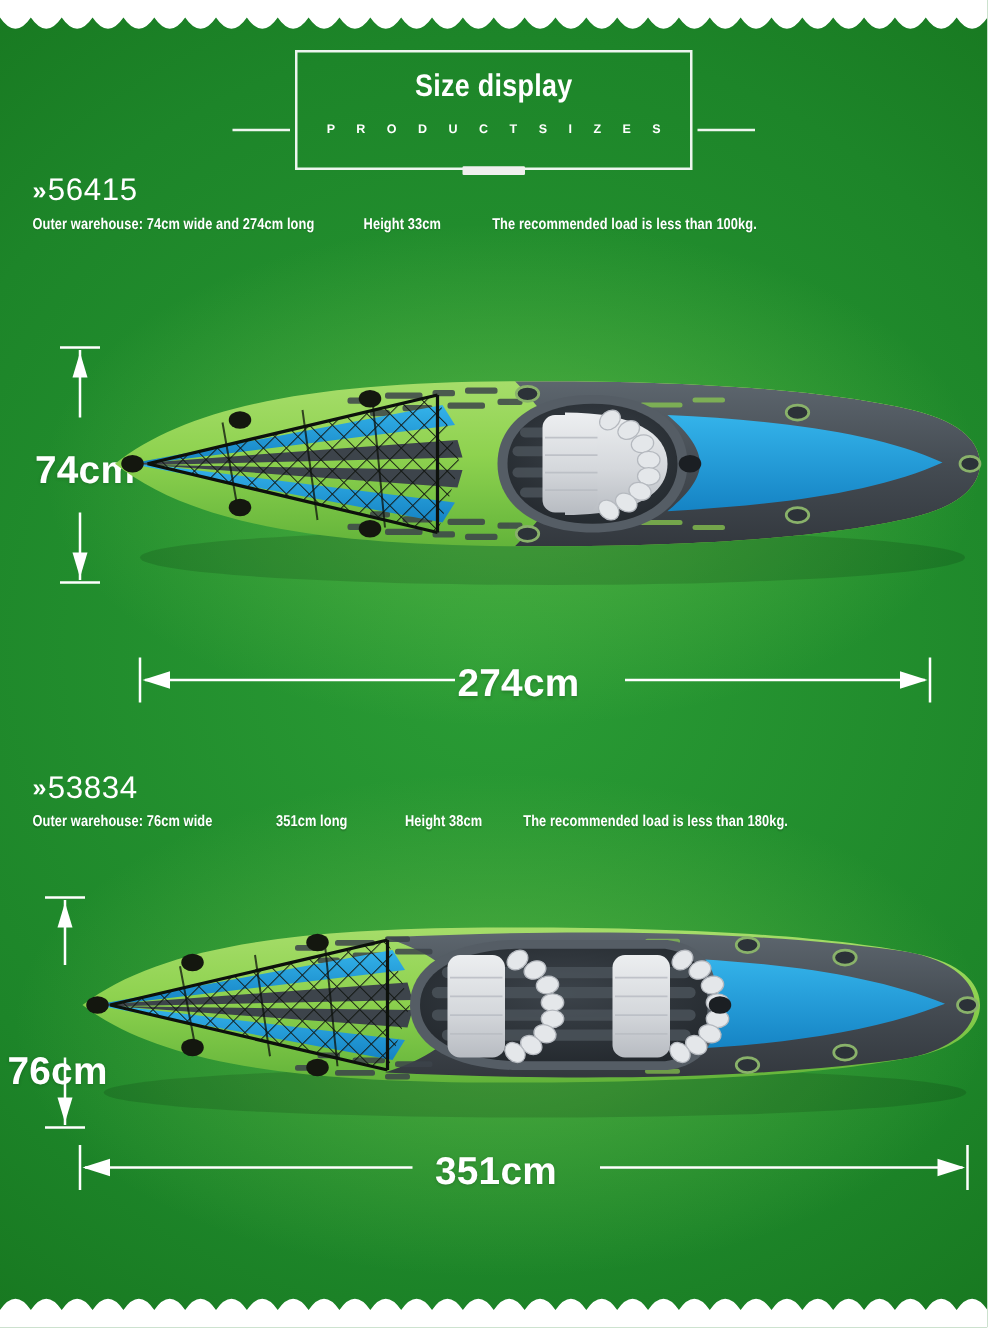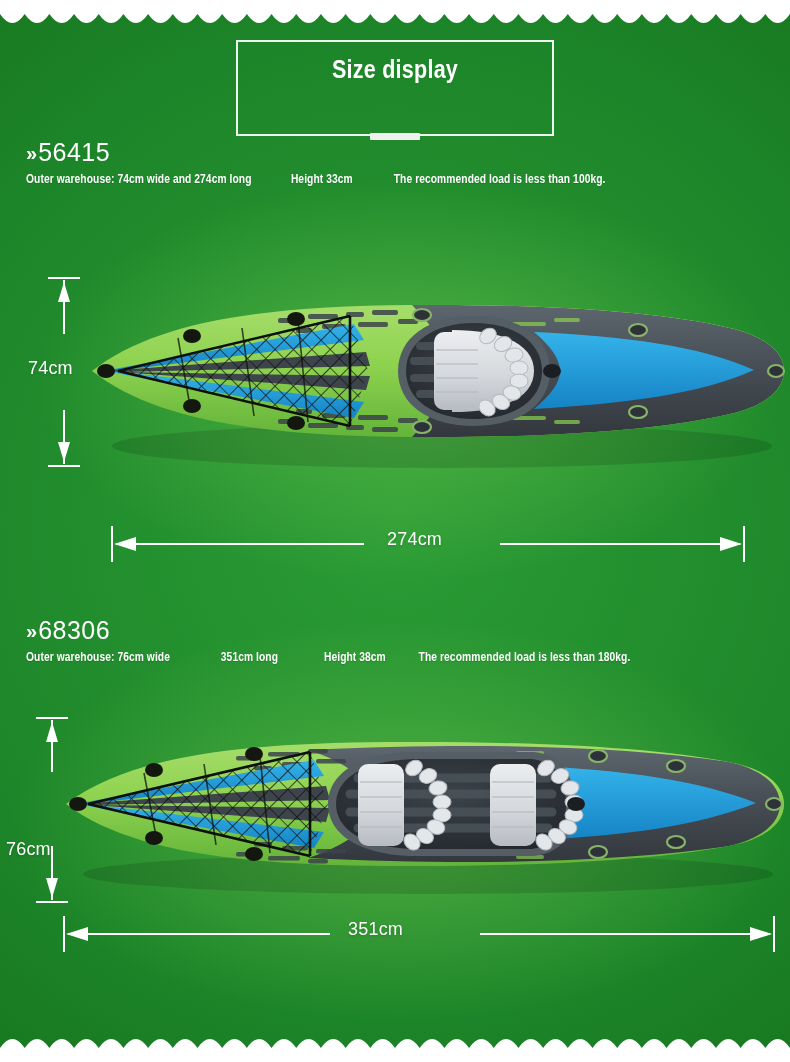--- a/index.html
+++ b/index.html
@@ -128,22 +128,22 @@
     transform-origin: left center;
     letter-spacing: 0.1px;
     text-shadow: 0 1px 1px rgba(0,0,0,0.16);
   }
 
   
   .dim { position: absolute; z-index: 14; }
   .dim-label {
     position: absolute;
     color: #ffffff;
-    font-size: 18px;
-    font-weight: 400;
+    font-size: 31px;
+    font-weight: 700;
     letter-spacing: 0.2px;
     white-space: nowrap;
     text-shadow: 0 1px 3px rgba(0,0,0,0.18);
   }
   .h-label {
     background: transparent;
     padding: 0 10px;
   }
 
   
@@ -164,20 +164,25 @@
              Q456.72,-6 469.06,12 Q481.41,-6 493.75,12 Q506.09,-6 518.44,12
              Q530.78,-6 543.13,12 Q555.47,-6 567.81,12 Q580.16,-6 592.5,12
              Q604.84,-6 617.19,12 Q629.53,-6 641.88,12 Q654.22,-6 666.56,12
              Q678.91,-6 691.25,12 Q703.59,-6 715.94,12 Q728.28,-6 740.63,12
              Q752.97,-6 765.31,12 Q777.66,-6 790,12 L790,26 Z" fill="#ffffff" transform="translate(0,0) scale(1,-1) translate(0,-26)"></path>
   </svg>
 
   <div class="header">
     <div class="header-box"></div>
     <div class="header-title">Size display</div>
+    <div class="header-sub-wrap">
+      <div class="sub-rule"></div>
+      <div class="header-sub">P R O D U C T    S I Z E S</div>
+      <div class="sub-rule"></div>
+    </div>
     <div class="header-tab"></div>
   </div>
 
   <div class="model" style="left:26px; top:140px;">
     <div class="model-name">
       <span class="chev">»</span>
       <span>56415</span>
     </div>
     <div class="spec-row">
       <span>Outer warehouse: 74cm wide and 274cm long</span>
@@ -354,26 +359,26 @@
   <svg class="dim" style="left:108px; top:522px; width:640px; height:44px;" viewBox="0 0 640 44">
     <g stroke="#ffffff" stroke-width="2" fill="none">
       <line x1="4" y1="4" x2="4" y2="40"></line>
       <line x1="636" y1="4" x2="636" y2="40"></line>
       <line x1="8" y1="22" x2="256" y2="22"></line>
       <line x1="392" y1="22" x2="632" y2="22"></line>
     </g>
     <path d="M6,22 L28,15 L28,29 Z" fill="#ffffff"></path>
     <path d="M634,22 L612,15 L612,29 Z" fill="#ffffff"></path>
   </svg>
-  <div class="dim-label h-label" style="left:377px; top:529px;">274cm</div>
+  <div class="dim-label h-label" style="left:356px; top:529px;">274cm</div>
 
   <div class="model" style="left:26px; top:618px;">
     <div class="model-name">
       <span class="chev">»</span>
-      <span>68306</span>
+      <span>53834</span>
     </div>
     <div class="spec-row">
       <span>Outer warehouse: 76cm wide</span>
       <span style="display:inline-block; width:62px;"></span>
       <span>351cm long</span>
       <span style="display:inline-block; width:56px;"></span>
       <span>Height 38cm</span>
       <span style="display:inline-block; width:40px;"></span>
       <span>The recommended load is less than 180kg.</span>
     </div>

